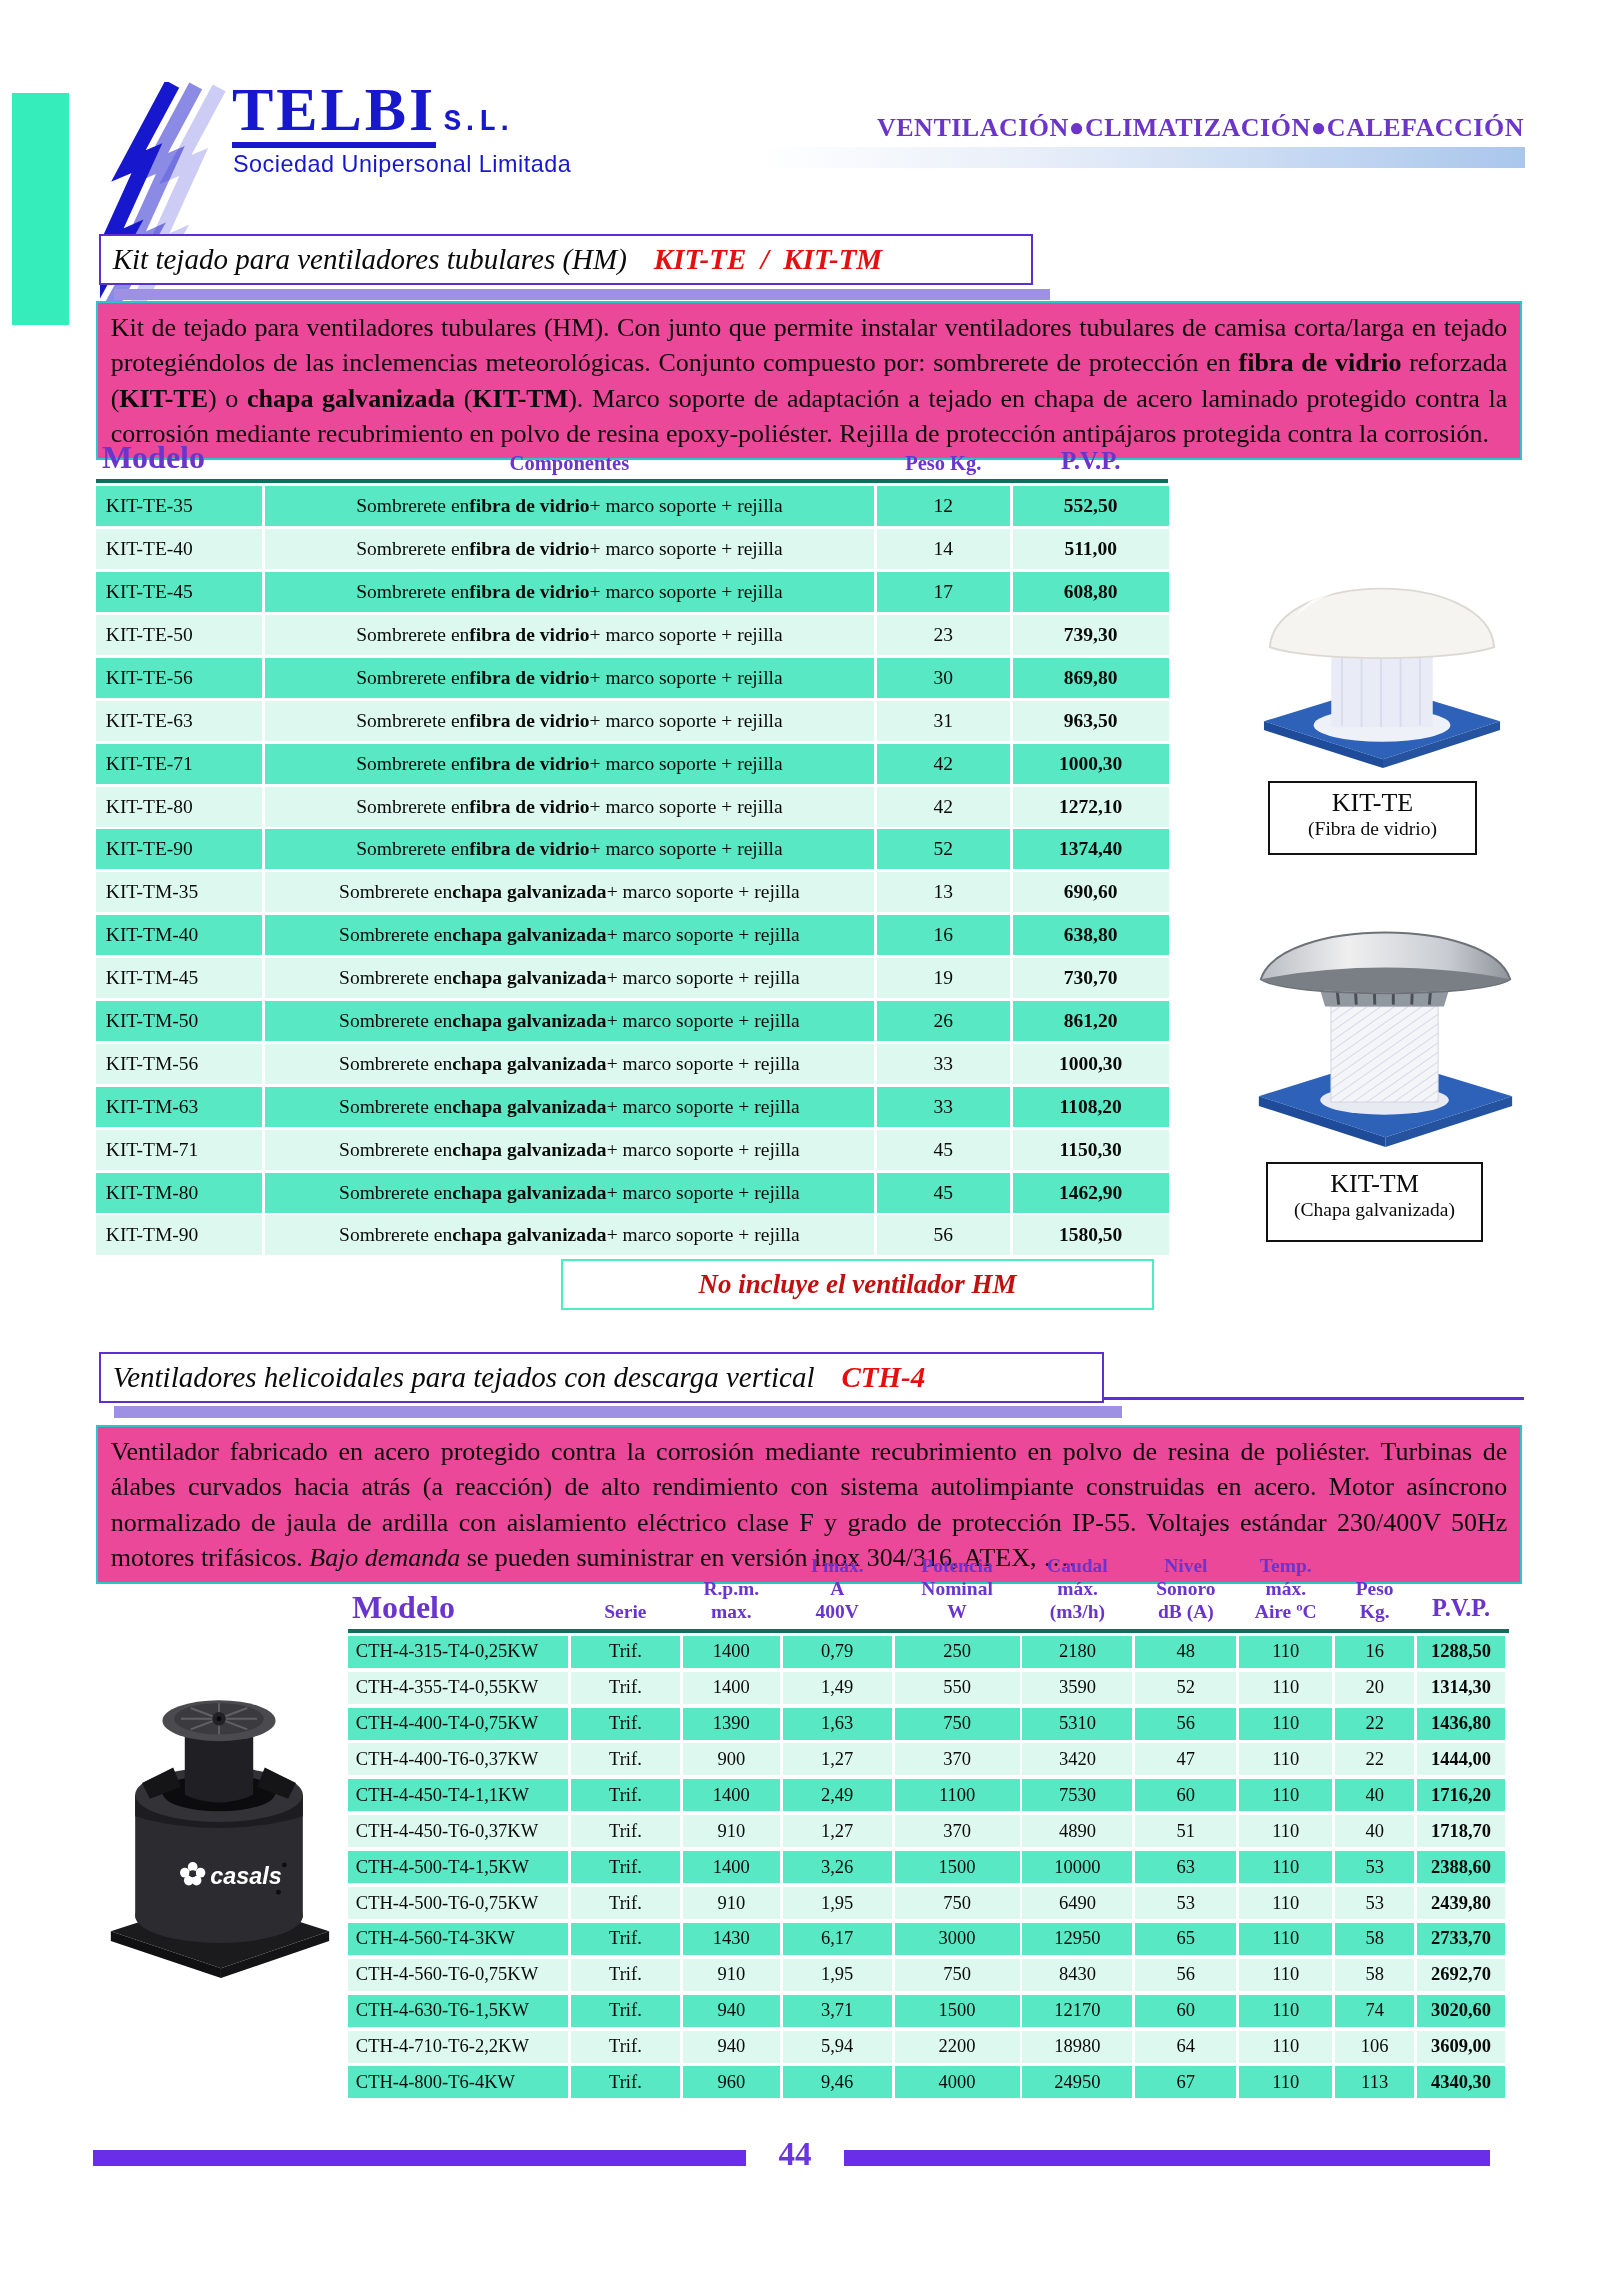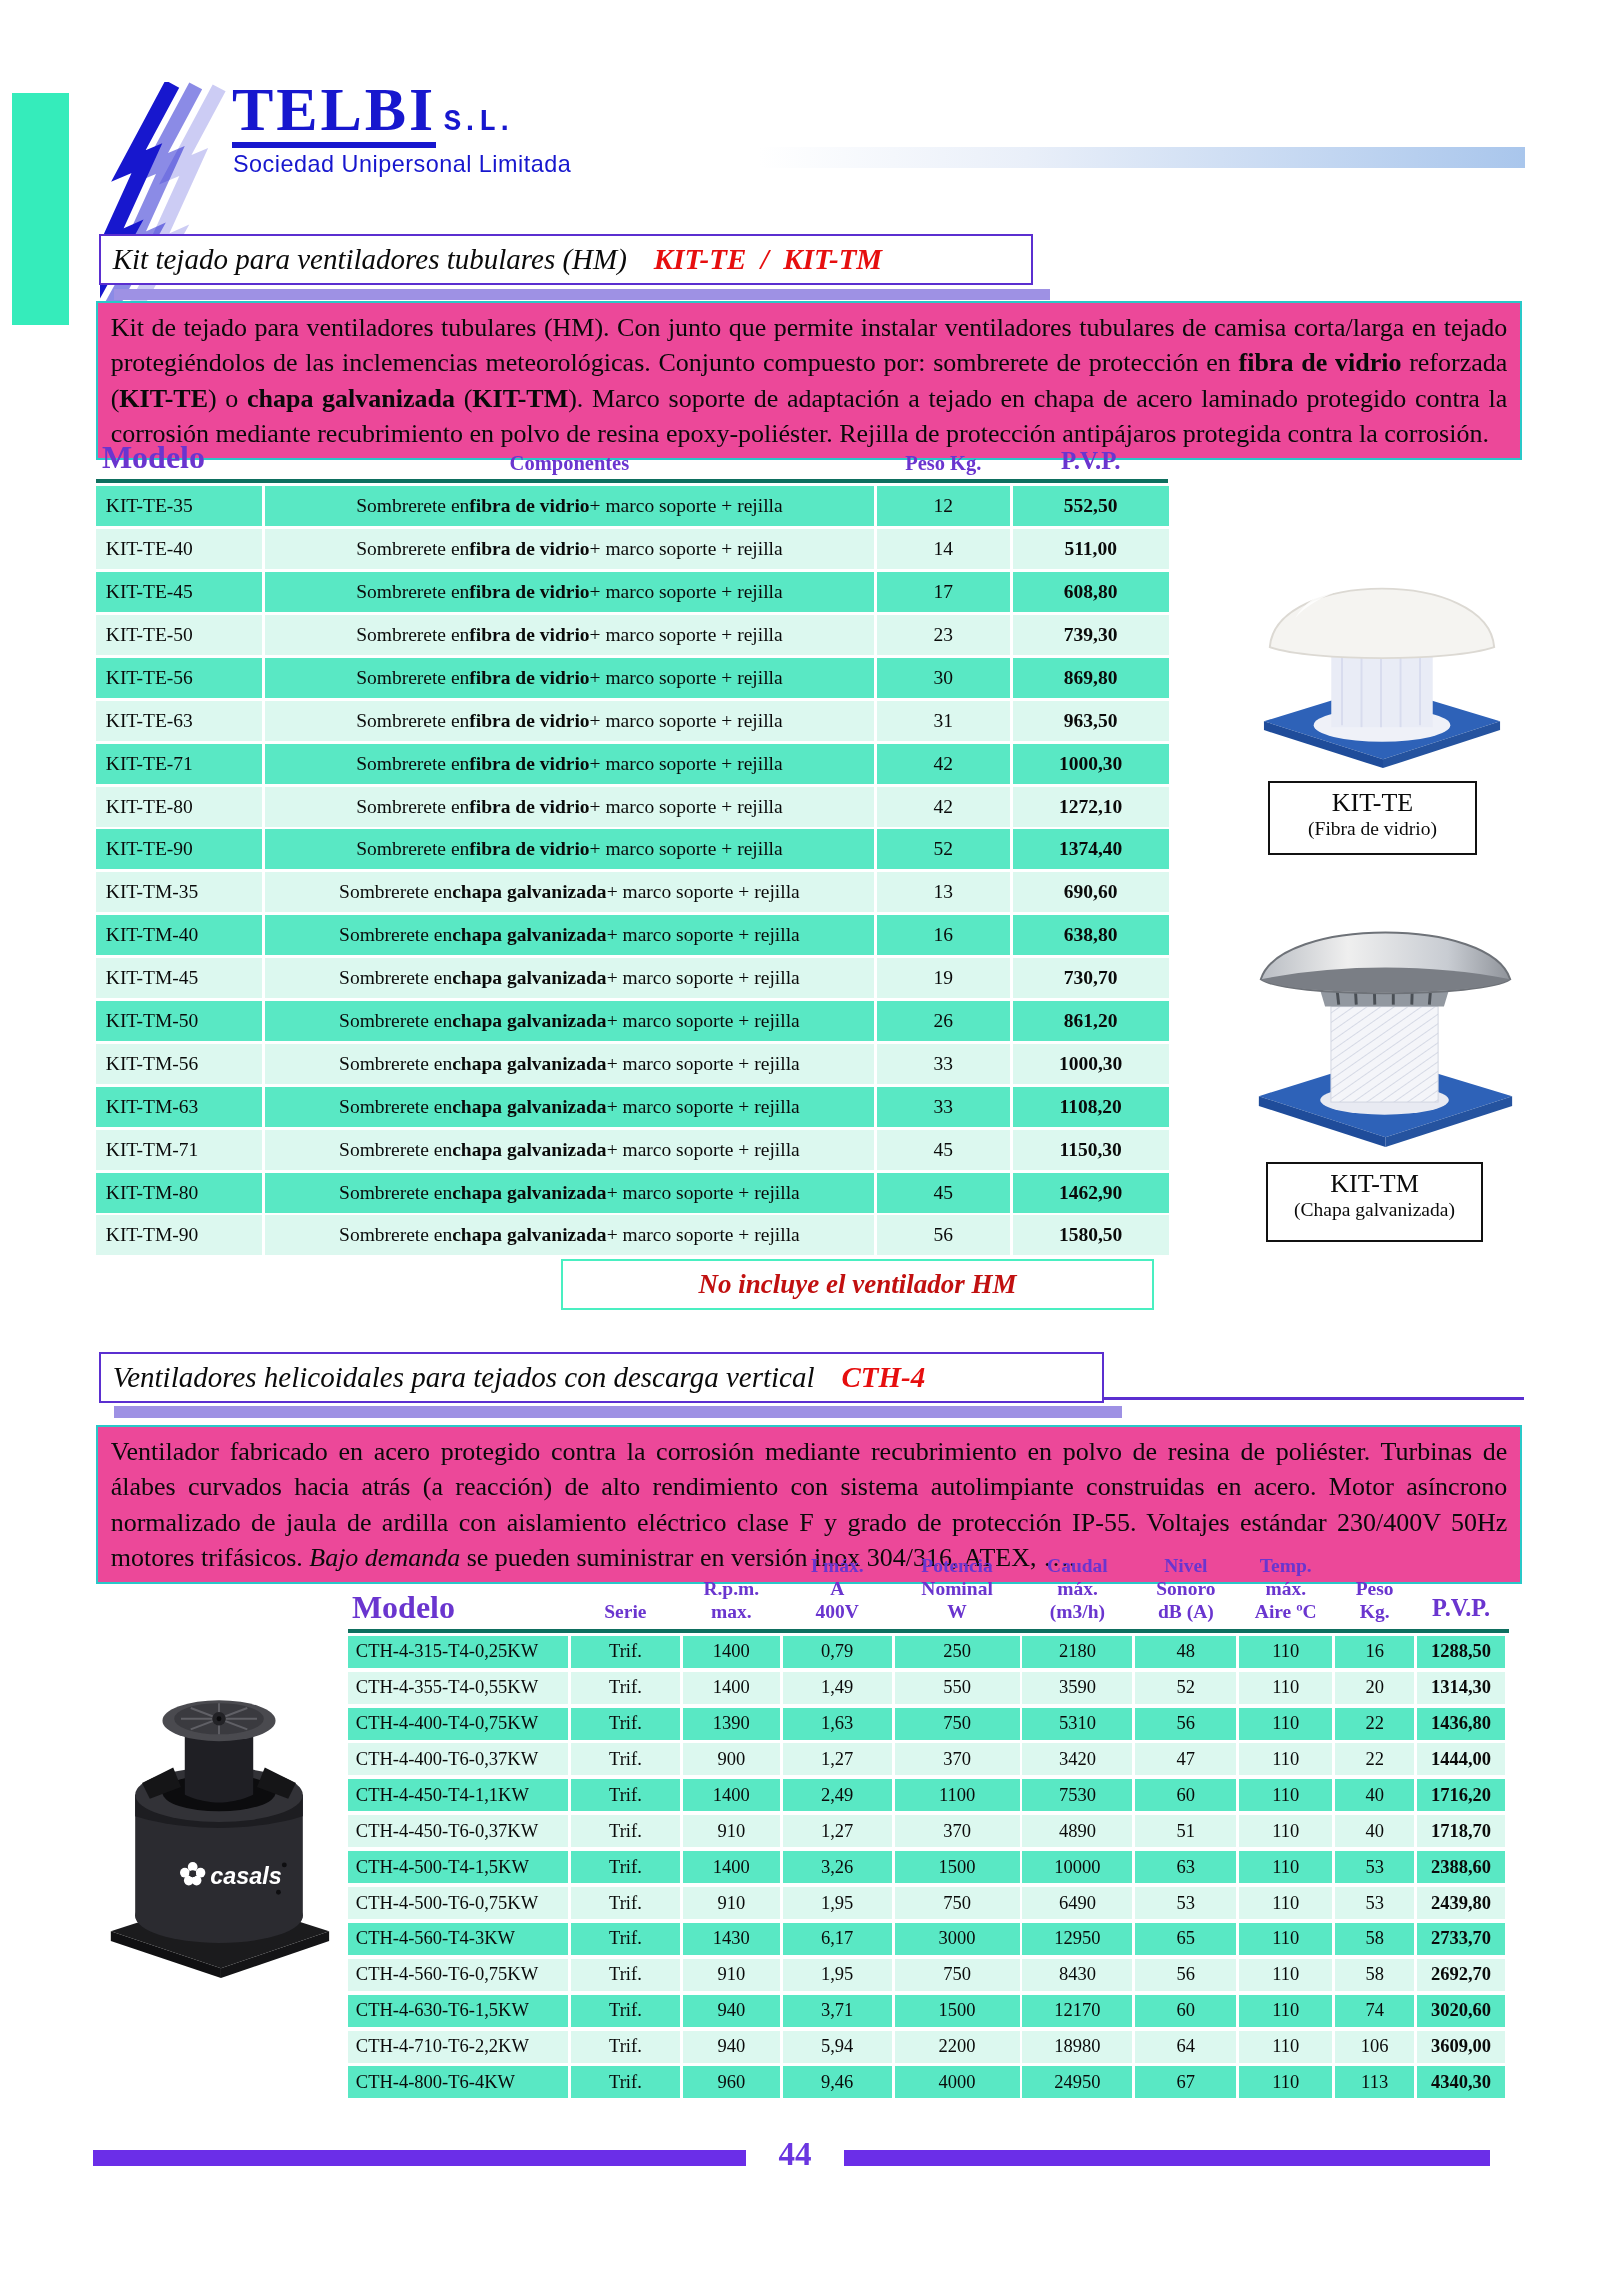--- a/index.html
+++ b/index.html
@@ -103,20 +103,21 @@
       <polyline points="98,4 53,88 72,80 32,168 50,160 8,236" stroke="#1717CE" stroke-width="15" opacity="0.5"></polyline>
       <polyline points="74,2 29,86 48,78 8,166 26,158 -16,234" stroke="#1717CE" stroke-width="16" opacity="1"></polyline>
     </g>
   </svg>
 
   <div class="brand-line">
     <span class="brand-name">TELBI</span><span class="brand-suffix">S.L.</span>
   </div>
   <div class="brand-subtitle">Sociedad Unipersonal Limitada</div>
 
+  <div class="tagline">VENTILACIÓN●CLIMATIZACIÓN●CALEFACCIÓN</div>
   <div class="gradient-bar"></div>
 
   <div class="tbar title1">
     <span class="t-black">Kit tejado para ventiladores tubulares (HM)</span>
     <span class="t-red">KIT-TE  /  KIT-TM</span>
   </div>
   <div class="tshadow title1-shadow"></div>
 
   <div class="descbox desc1">
     <span>Kit de tejado para ventiladores tubulares (HM). Con junto que permite instalar ventiladores tubulares de camisa corta/larga en tejado protegiéndolos de las inclemencias meteorológicas. Conjunto compuesto por: sombrerete de protección en </span><b>fibra de vidrio</b><span> reforzada (</span><b>KIT-TE</b><span>) o </span><b>chapa galvanizada</b><span> (</span><b>KIT-TM</b><span>). Marco soporte de adaptación a tejado en chapa de acero laminado protegido contra la corrosión mediante recubrimiento en polvo de resina epoxy-poliéster. Rejilla de protección antipájaros protegida contra la corrosión.</span>

